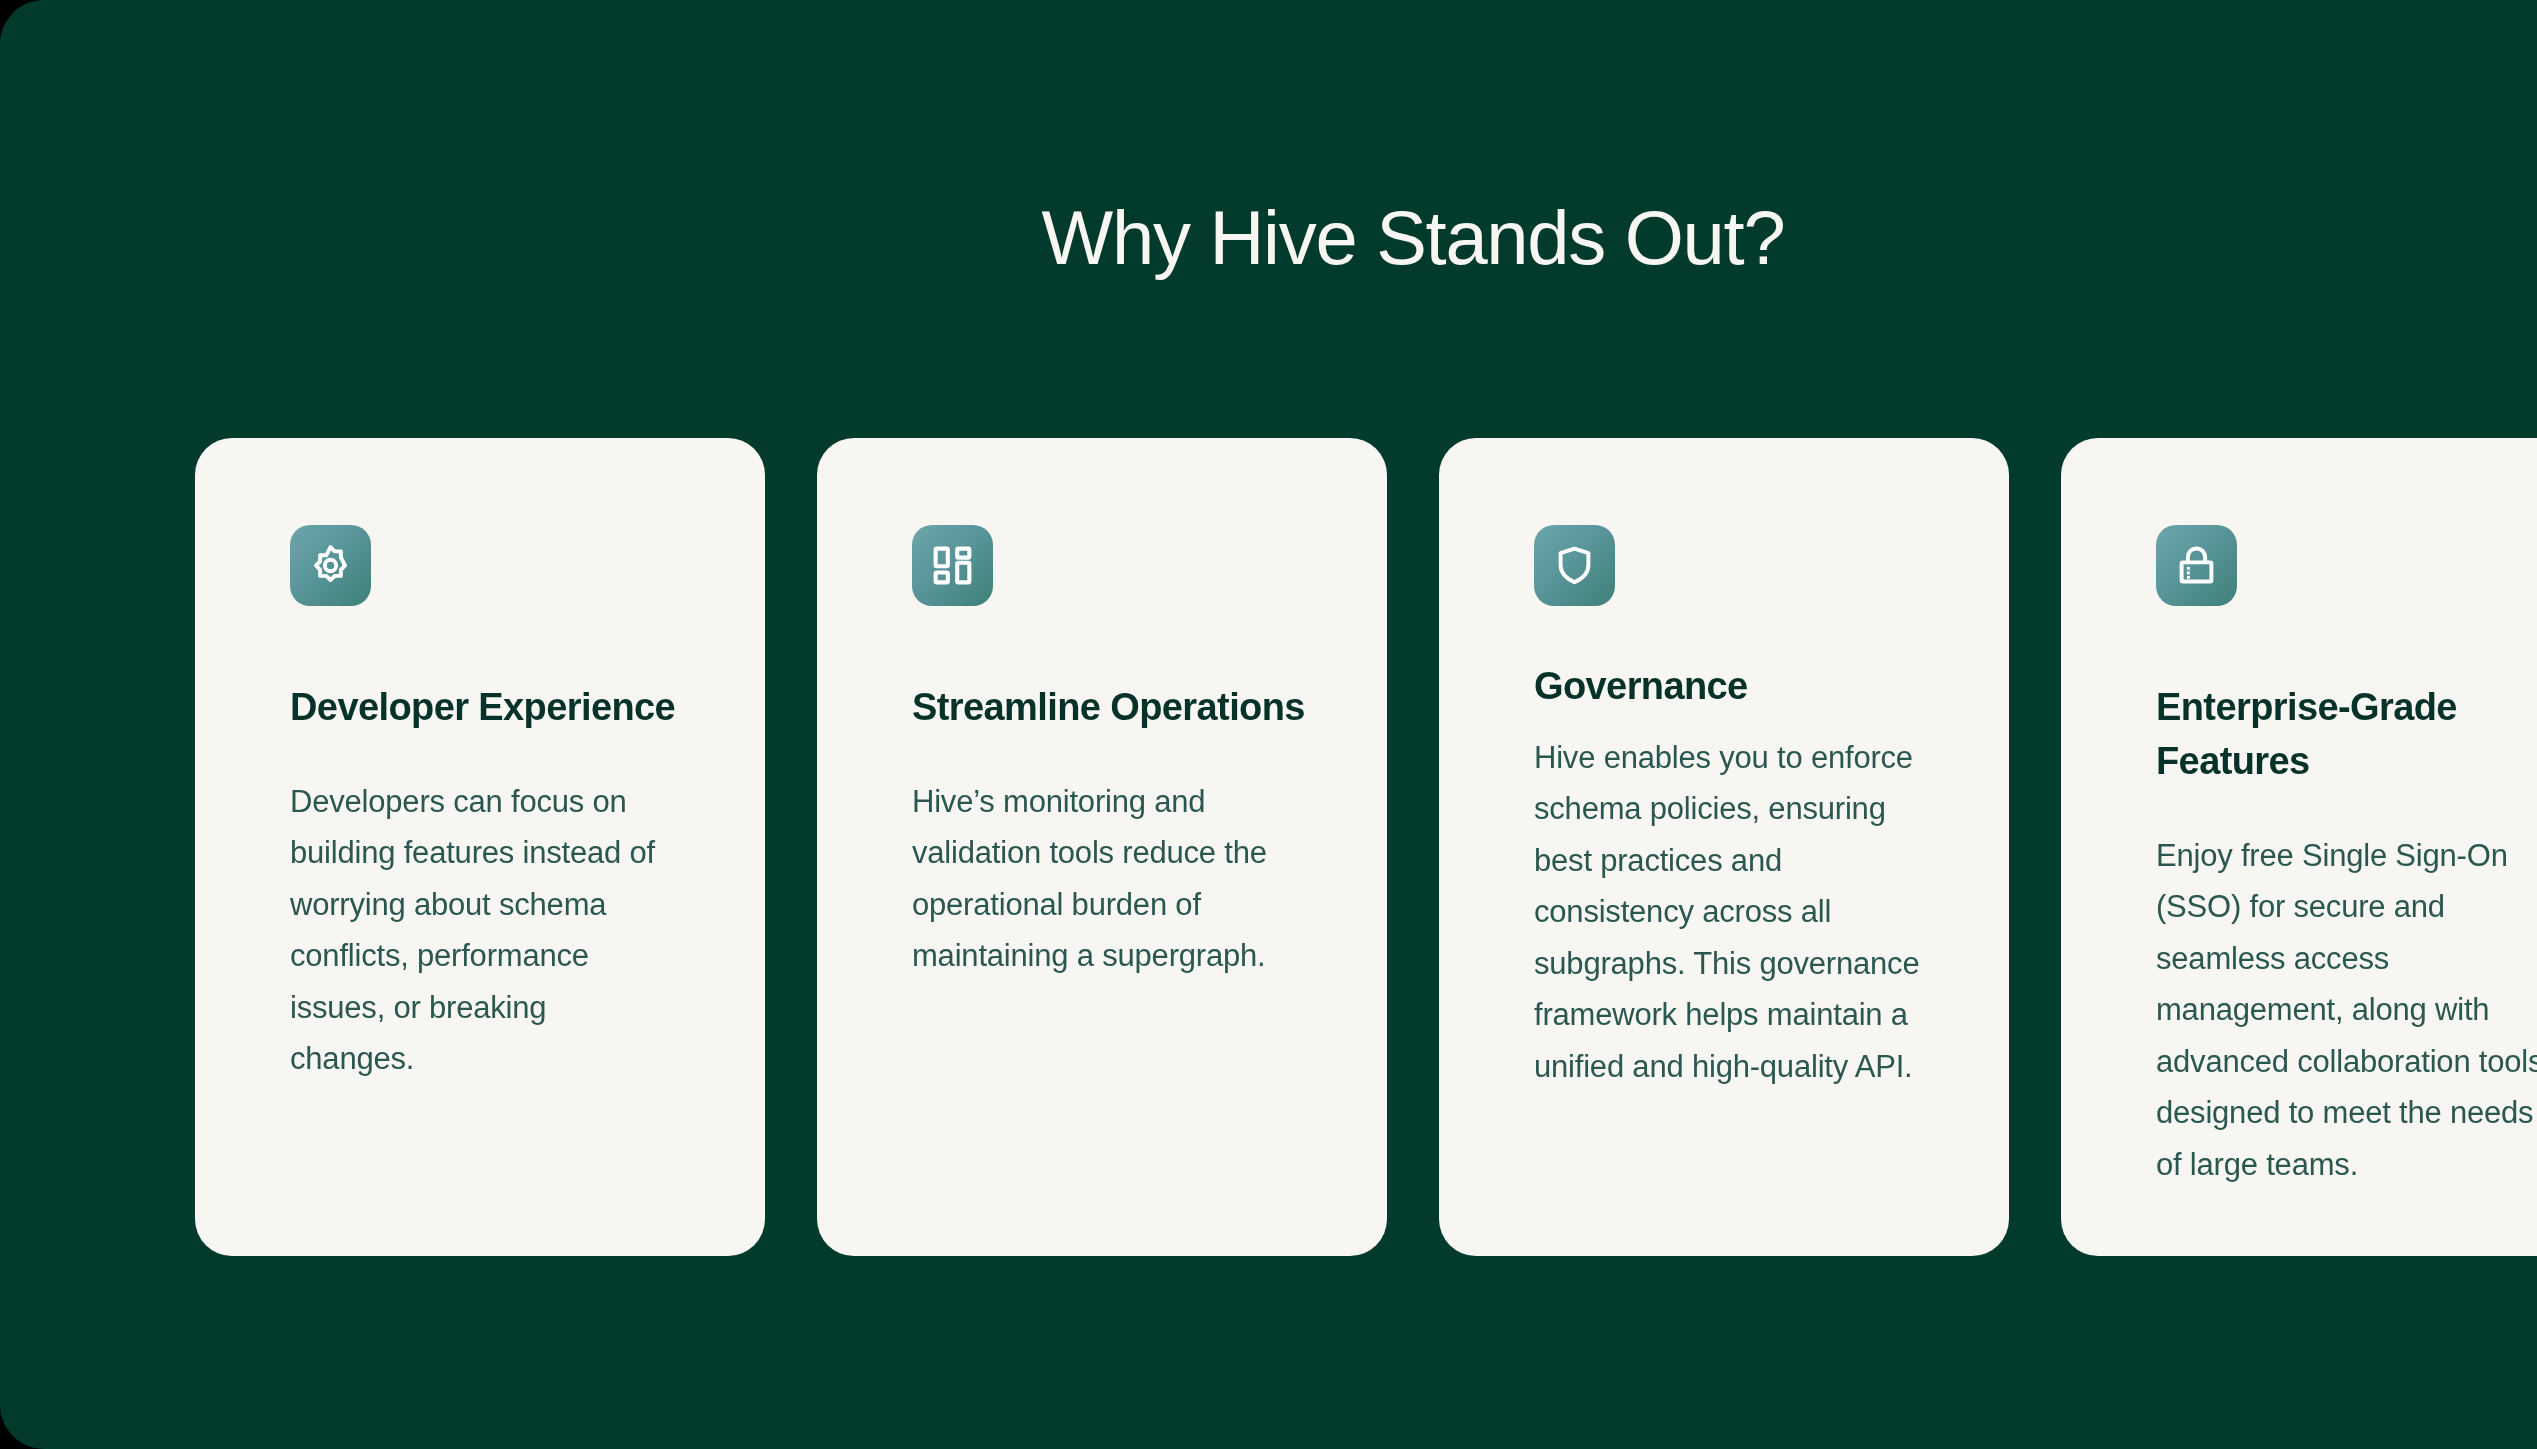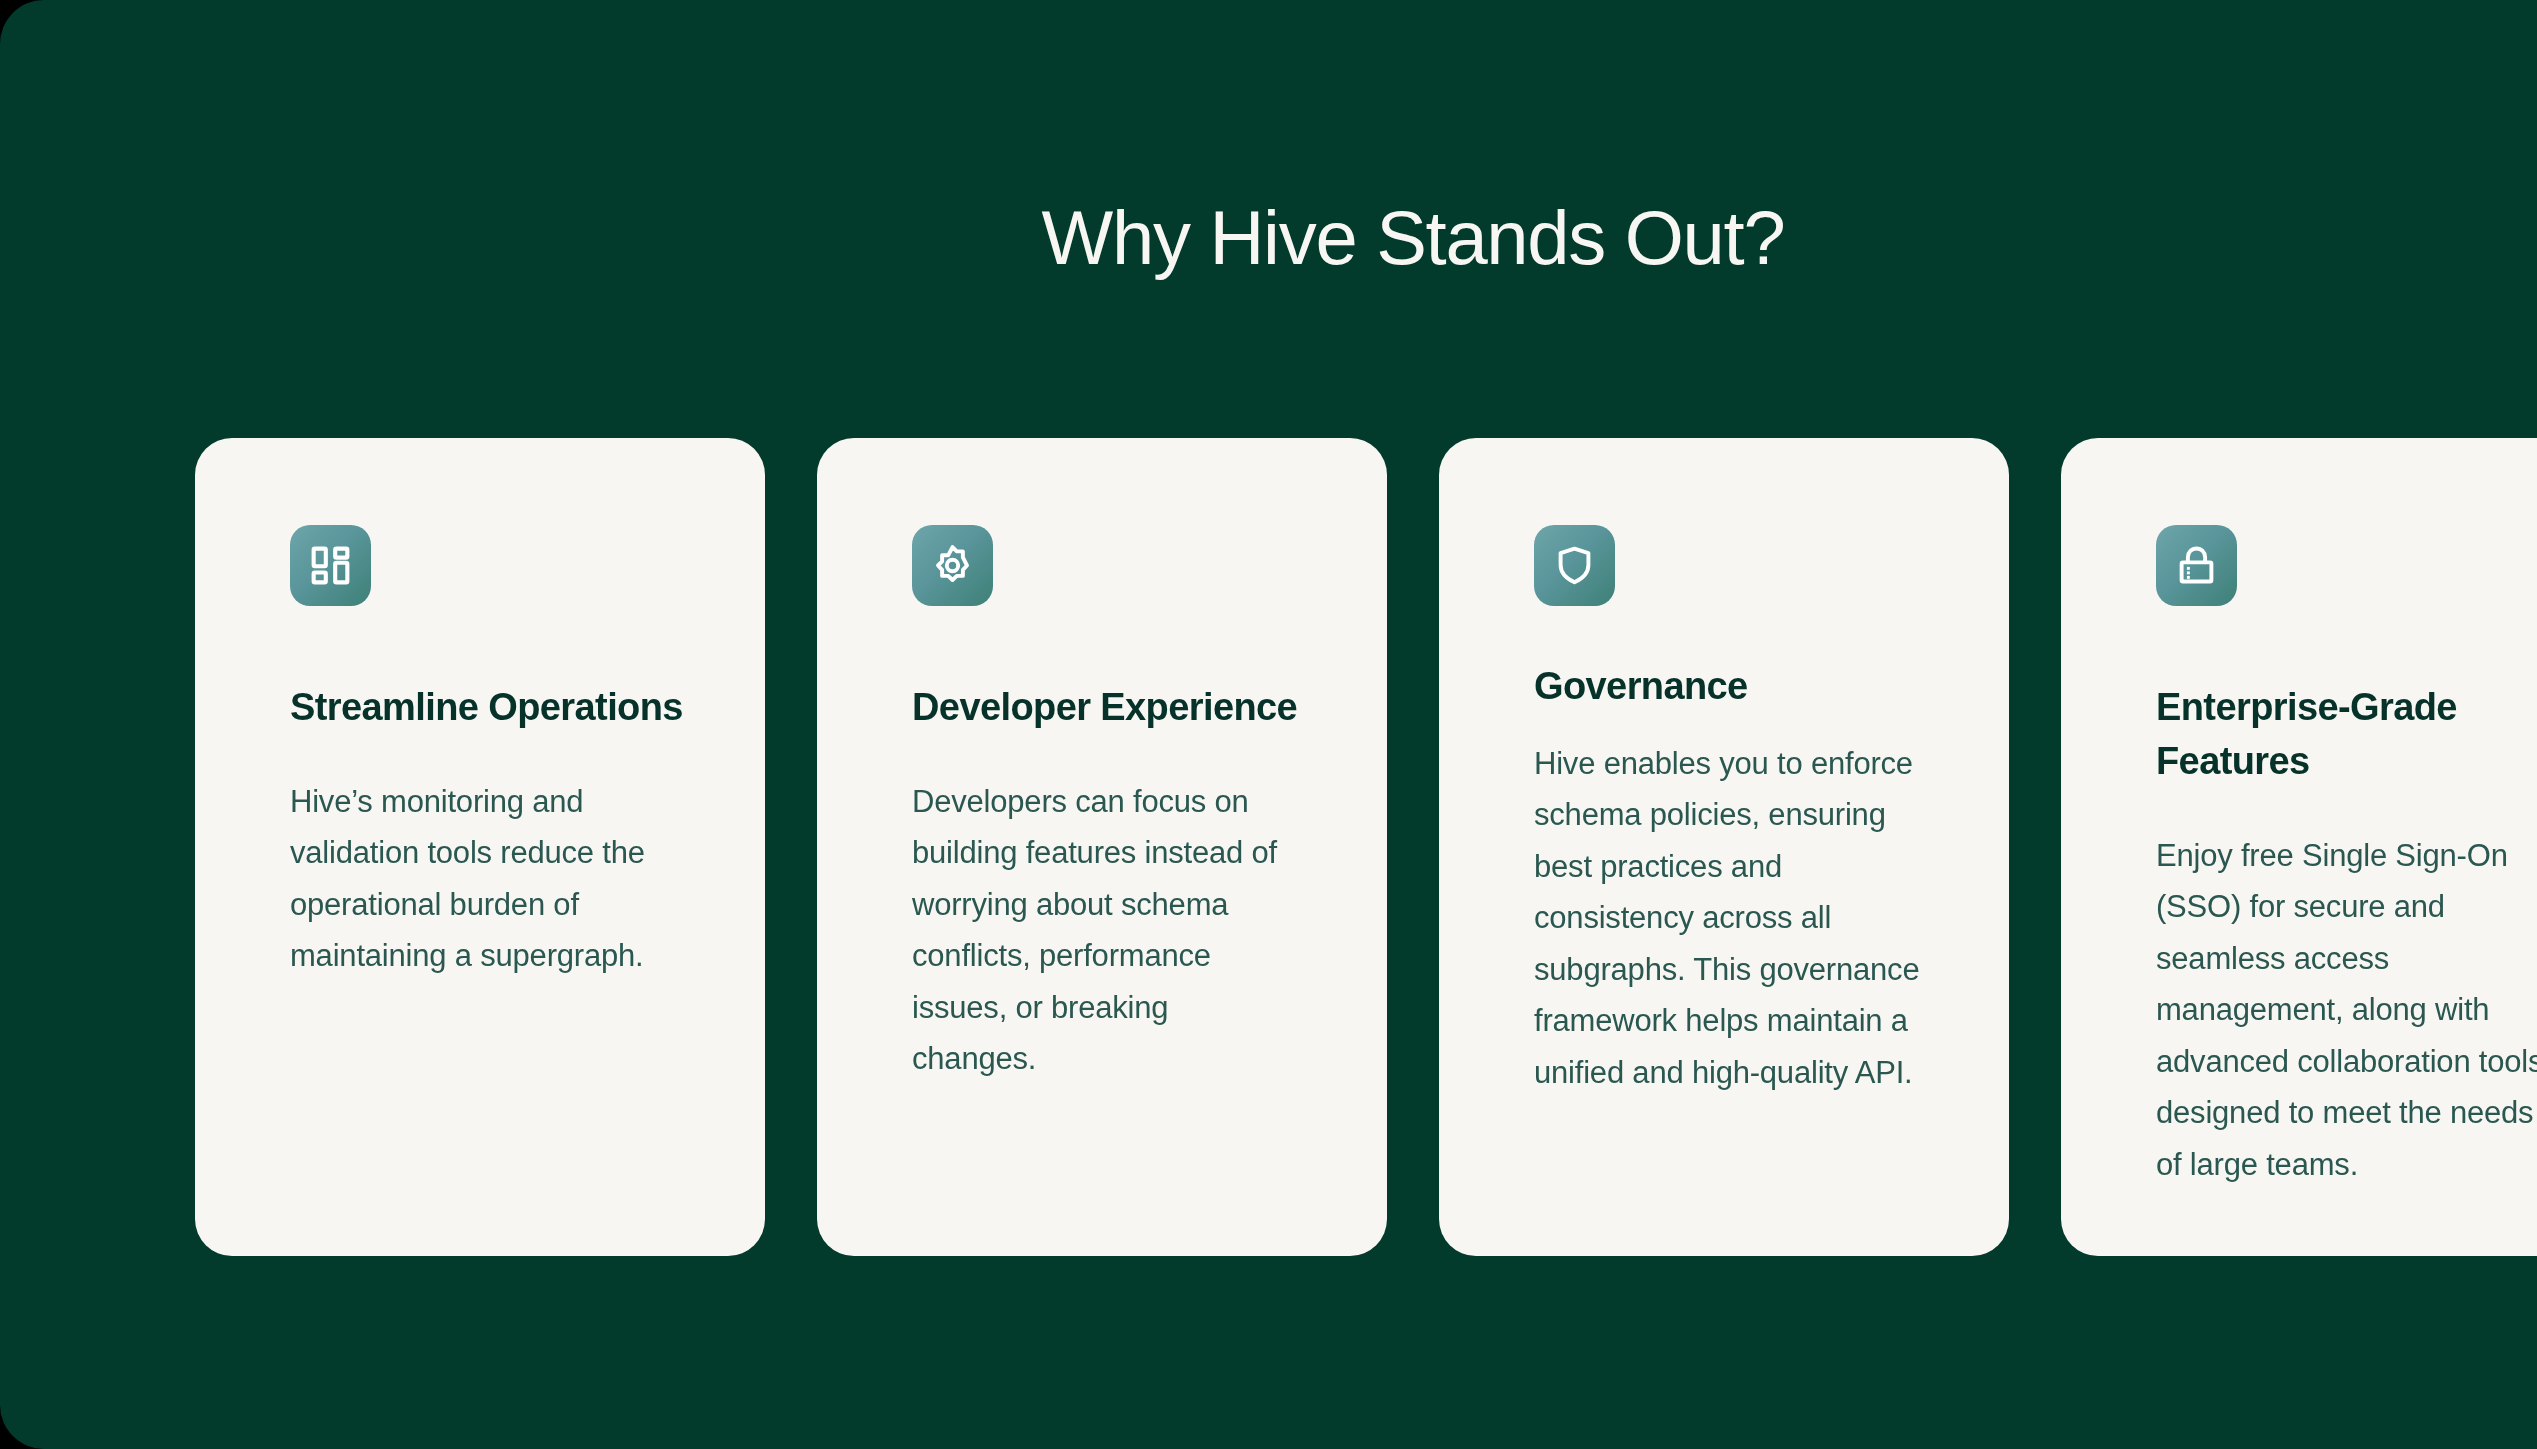--- a/index.html
+++ b/index.html
@@ -74,53 +74,53 @@
     margin-top: 41px;
     font-size: 31px;
     line-height: 1.66;
     font-weight: 400;
     letter-spacing: -0.2px;
     color: #2A5750;
     max-width: 100%;
   }
   .card.narrow-body .card-body { max-width: 376px; }
   .card-3 .card-heading { margin-top: 54px; }
-  .card-3 .card-body { margin-top: 24px; }
+  .card-3 .card-body { margin-top: 18px; }
 </style>
 </head>
 <body>
 
 <div id="page">
 
   <h1 id="section-title">Why Hive Stands Out?</h1>
 
   <div id="cards">
+
+    <div class="card card-1 narrow-body">
+      <div class="card-icon-tile">
+        <svg width="47" height="47" viewBox="0 0 24 24" fill="none" stroke="#FFFFFF" stroke-width="2" stroke-linecap="round" stroke-linejoin="round">
+          <path d="M12 2.6l2.2 2.2h3.1v3.1L19.4 12l-2.1 2.2v3.1h-3.1L12 19.4l-2.2-2.1H6.7v-3.1L4.6 12l2.1-2.1V6.8h3.1z"></path>
+          <circle cx="12" cy="12" r="2.9"></circle>
+        </svg>
+      </div>
+      <div class="card-heading">Developer Experience</div>
+      <div class="card-body">Developers can focus on building features instead of worrying about schema conflicts, performance issues, or breaking changes.</div>
+    </div>
 
     <div class="card card-2 narrow-body">
       <div class="card-icon-tile">
         <svg width="47" height="47" viewBox="0 0 24 24" fill="none" stroke="#FFFFFF" stroke-width="2.1" stroke-linejoin="round">
           <rect x="3.4" y="3.4" width="6.2" height="9.0" rx="0.6"></rect>
           <rect x="14.4" y="3.4" width="6.2" height="4.6" rx="0.6"></rect>
           <rect x="14.4" y="10.6" width="6.2" height="10.0" rx="0.6"></rect>
           <rect x="3.4" y="15.6" width="6.2" height="5.0" rx="0.6"></rect>
         </svg>
       </div>
       <div class="card-heading">Streamline Operations</div>
       <div class="card-body">Hive’s monitoring and validation tools reduce the operational burden of maintaining a supergraph.</div>
-    </div>
-
-    <div class="card card-1 narrow-body">
-      <div class="card-icon-tile">
-        <svg width="47" height="47" viewBox="0 0 24 24" fill="none" stroke="#FFFFFF" stroke-width="2" stroke-linecap="round" stroke-linejoin="round">
-          <path d="M12 2.6l2.2 2.2h3.1v3.1L19.4 12l-2.1 2.2v3.1h-3.1L12 19.4l-2.2-2.1H6.7v-3.1L4.6 12l2.1-2.1V6.8h3.1z"></path>
-          <circle cx="12" cy="12" r="2.9"></circle>
-        </svg>
-      </div>
-      <div class="card-heading">Developer Experience</div>
-      <div class="card-body">Developers can focus on building features instead of worrying about schema conflicts, performance issues, or breaking changes.</div>
     </div>
 
     <div class="card card-3">
       <div class="card-icon-tile">
         <svg width="47" height="47" viewBox="0 0 24 24" fill="none" stroke="#FFFFFF" stroke-width="2" stroke-linecap="round" stroke-linejoin="round">
           <path d="M12 3.4l7.1 2.3v6.0c0 3.9-2.9 6.9-7.1 8.9-4.2-2.0-7.1-5.0-7.1-8.9v-6.0z"></path>
         </svg>
       </div>
       <div class="card-heading">Governance</div>
       <div class="card-body">Hive enables you to enforce schema policies, ensuring best practices and consistency across all subgraphs. This governance framework helps maintain a unified and high-quality API.</div>

